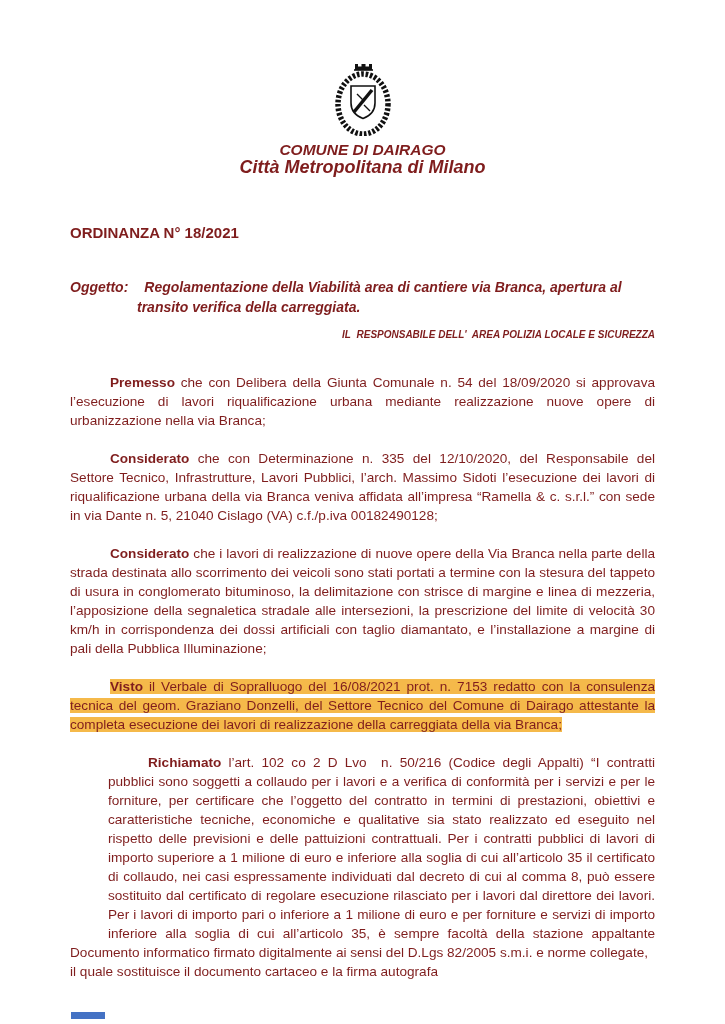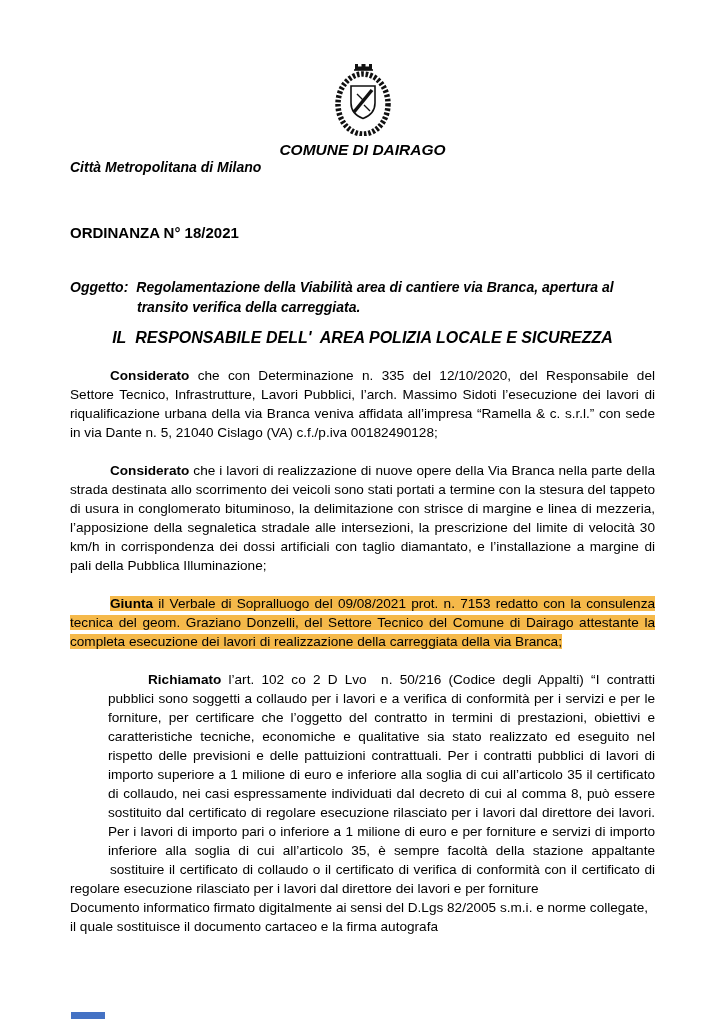--- a/index.html
+++ b/index.html
@@ -4,70 +4,71 @@
 <style>
   * { box-sizing: border-box; }
   html, body { margin: 0; padding: 0; background: #ffffff; }
   .page {
     position: relative;
     width: 725px;
     height: 1024px;
     margin: 0 auto;
     background: #ffffff;
     font-family: "Liberation Sans", sans-serif;
-    color: #000000;
+    color: #7f1d1d;
     overflow: hidden;
   }
   .content { padding: 0 70px; }
 
   .crest {
     width: 70px;
     height: 76px;
     margin: 60px auto 0 auto;
     display: block;
   }
 
   .title1 {
     margin-top: 5px;
     text-align: center;
     font-weight: bold;
     font-style: italic;
     font-size: 15.5px;
     line-height: 18px;
   }
   .title2 {
+    text-align: center;
     font-weight: bold;
     font-style: italic;
-    font-size: 14px;
+    font-size: 18px;
     line-height: 17px;
   }
 
   .ordinanza {
     margin-top: 48px;
     font-weight: bold;
     font-size: 15px;
   }
 
   .oggetto {
     margin-top: 36px;
     font-weight: bold;
     font-style: italic;
     font-size: 14px;
     line-height: 20px;
     padding-left: 67px;
     text-indent: -67px;
   }
-  .oggetto .lbl { padding-right: 8px; }
+  .oggetto .lbl { padding-right: 16px; }
 
   .authority {
     margin-top: 12px;
-    text-align: center;
+    text-align: right;
     font-weight: bold;
     font-style: italic;
-    font-size: 16px;
+    font-size: 10px;
   }
 
   .body-par {
     margin: 19px 0 0 0;
     text-align: justify;
     text-indent: 40px;
     font-size: 13.6px;
     line-height: 19px;
   }
   .body-par.first { margin-top: 33px; }
@@ -106,29 +107,29 @@
     <div class="title2">Città Metropolitana di Milano</div>
 
     <div class="ordinanza">ORDINANZA N° 18/2021</div>
 
     <div class="oggetto">
       <span class="lbl">Oggetto:</span><span>Regolamentazione della Viabilità area di cantiere via Branca, apertura al transito verifica della carreggiata.</span>
     </div>
 
     <div class="authority">IL&nbsp; RESPONSABILE DELL'&nbsp; AREA POLIZIA LOCALE E SICUREZZA</div>
 
+    <p class="body-par first"><span class="b">Premesso</span><span> che con Delibera della Giunta Comunale n. 54 del 18/09/2020 si approvava l’esecuzione di lavori riqualificazione urbana mediante realizzazione nuove opere di urbanizzazione nella via Branca;</span></p>
 
     <p class="body-par"><span class="b">Considerato</span><span> che con Determinazione n. 335 del 12/10/2020, del Responsabile del Settore Tecnico, Infrastrutture, Lavori Pubblici, l’arch. Massimo Sidoti l’esecuzione dei lavori di riqualificazione urbana della via Branca veniva affidata all’impresa “</span><span class="i">Ramella &amp; c. s.r.l.</span><span>” con sede in via Dante n. 5, 21040 Cislago (VA) c.f./p.iva 00182490128;</span></p>
 
     <p class="body-par"><span class="b">Considerato</span><span> che i lavori di realizzazione di nuove opere della Via Branca nella parte della strada destinata allo scorrimento dei veicoli sono stati portati a termine con la stesura del tappeto di usura in conglomerato bituminoso, la delimitazione con strisce di margine e linea di mezzeria, l’apposizione della segnaletica stradale alle intersezioni, la prescrizione del limite di velocità 30 km/h in corrispondenza dei dossi artificiali con taglio diamantato, e l’installazione a margine di pali della Pubblica Illuminazione;</span></p>
 
-    <p class="body-par"><span class="hl" style="background-color: rgb(245, 185, 74);"><span class="b">Giunta</span><span> il Verbale di Sopralluogo del 09/08/2021 prot. n. 7153 redatto con la consulenza tecnica del geom. Graziano Donzelli, del Settore Tecnico del Comune di Dairago attestante la completa esecuzione dei lavori di realizzazione della carreggiata della via Branca;</span></span></p>
+    <p class="body-par"><span class="hl" style="background-color: rgb(245, 185, 74);"><span class="b">Visto</span><span> il Verbale di Sopralluogo del 16/08/2021 prot. n. 7153 redatto con la consulenza tecnica del geom. Graziano Donzelli, del Settore Tecnico del Comune di Dairago attestante la completa esecuzione dei lavori di realizzazione della carreggiata della via Branca;</span></span></p>
 
     <p class="body-par just-last"><span class="b">Richiamato</span><span> l’art. 102 co 2 D Lvo&nbsp; n. 50/216 (Codice degli Appalti) “</span><span class="i">I contratti pubblici sono soggetti a collaudo per i lavori e a verifica di conformità per i servizi e per le forniture, per certificare che l’oggetto del contratto in termini di prestazioni, obiettivi e caratteristiche tecniche, economiche e qualitative sia stato realizzato ed eseguito nel rispetto delle previsioni e delle pattuizioni contrattuali. Per i contratti pubblici di lavori di importo superiore a 1 milione di euro e inferiore alla soglia di cui all’articolo 35 il certificato di collaudo, nei casi espressamente individuati dal decreto di cui al comma 8, può essere sostituito dal certificato di regolare esecuzione rilasciato per i lavori dal direttore dei lavori. Per i lavori di importo pari o inferiore a 1 milione di euro e per forniture e servizi di importo inferiore alla soglia di cui all’articolo 35, è sempre facoltà della stazione appaltante</span></p>
 
-    <p class="body-par cont"><span class="i">sostituire il certificato di collaudo o il certificato di verifica di conformità con il certificato di regolare esecuzione rilasciato per i lavori dal direttore dei lavori e per forniture</span></p>
 
     <p class="body-par cont no-indent">Documento informatico firmato digitalmente ai sensi del D.Lgs 82/2005 s.m.i. e norme collegate, il quale sostituisce il documento cartaceo e la firma autografa</p>
 
   </div>
 
   <div class="footer-bar" style="background-color: rgb(68, 114, 196);"></div>
 </div>
 
 </body></html>

